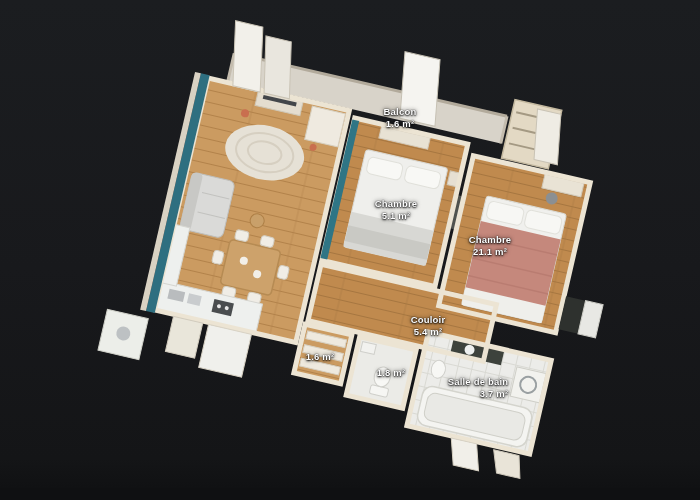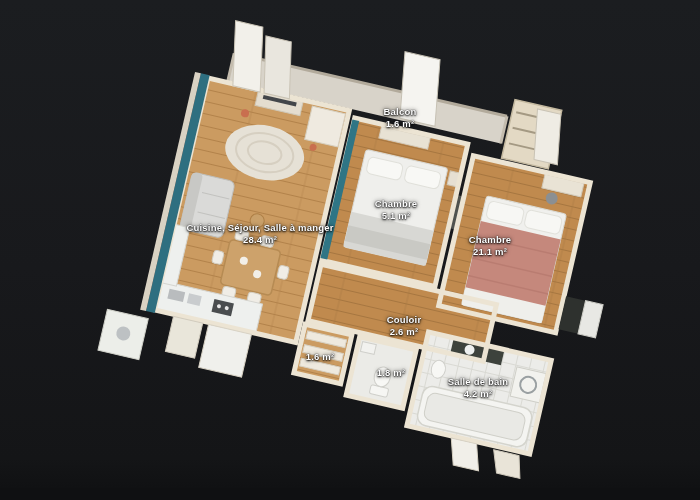--- a/index.html
+++ b/index.html
@@ -194,33 +194,29 @@
         <div class="rarea">1.6 m²</div>
       </div>
       <div class="room-label" style="left: 396px; top: 210px;">
         <div class="rname">Chambre</div>
         <div class="rarea">5.1 m²</div>
       </div>
       <div class="room-label" style="left: 490px; top: 246px;">
         <div class="rname">Chambre</div>
         <div class="rarea">21.1 m²</div>
       </div>
-      <div class="room-label" style="left: 260px; top: 234px;">
-        <div class="rname">Cuisine, Séjour, Salle à manger</div>
-        <div class="rarea">28.4 m²</div>
-      </div>
-      <div class="room-label" style="left: 404px; top: 326px;">
+      <div class="room-label" style="left: 428px; top: 326px;">
         <div class="rname">Couloir</div>
-        <div class="rarea">2.6 m²</div>
+        <div class="rarea">5.4 m²</div>
       </div>
       <div class="room-label" style="left: 320px; top: 357px;">
         <div class="rarea">1.6 m²</div>
       </div>
       <div class="room-label" style="left: 391px; top: 373px;">
         <div class="rarea">1.8 m²</div>
       </div>
-      <div class="room-label" style="left: 478px; top: 388px;">
+      <div class="room-label" style="left: 478px; top: 388px; text-align: right;">
         <div class="rname">Salle de bain</div>
-        <div class="rarea">4.2 m²</div>
+        <div class="rarea">3.7 m²</div>
       </div>
     </div>
 
 </div>
 
 </body></html>

